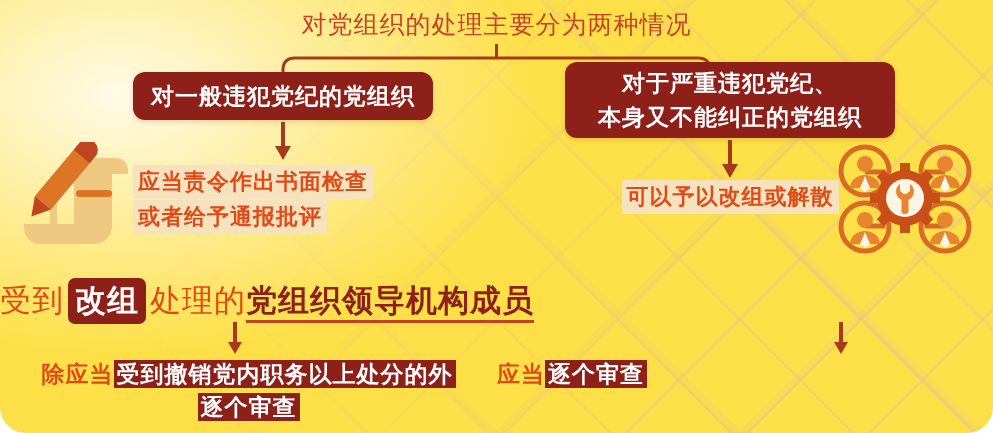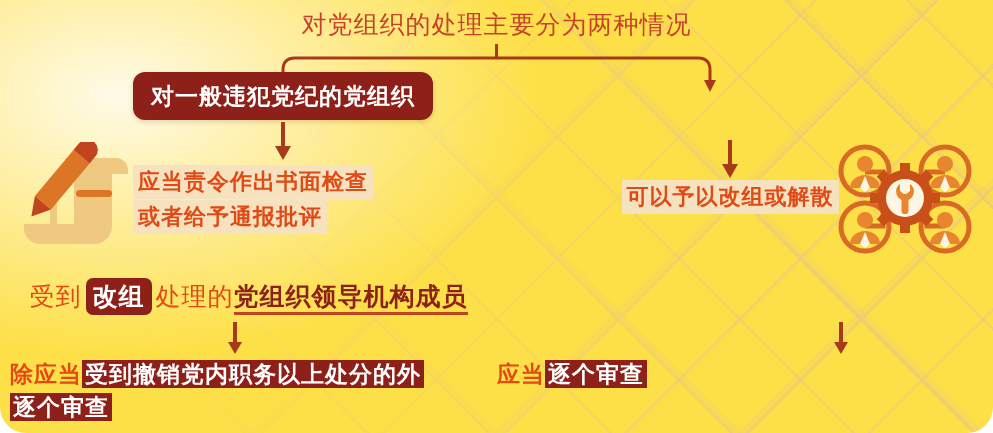--- a/index.html
+++ b/index.html
@@ -43,32 +43,32 @@
 
   
   .hl-line{display:inline-block;background:#f6e2bf;color:#e04a16;
     font-family:"DejaVu Sans","Liberation Sans",sans-serif;
     font-weight:bold;font-size:22px;letter-spacing:1px;padding:1px 5px;}
   #act-left{left:133px;top:165px;width:300px;text-align:left;line-height:32px;}
   #act-right{left:565px;top:180px;width:330px;text-align:center;line-height:32px;}
 
   
   .memrow{font-family:Liberation Sans, sans-serif;
-    font-size:25px;color:#e04a16;white-space:nowrap;letter-spacing:1px;}
+    font-size:31px;color:#e04a16;white-space:nowrap;letter-spacing:1px;}
   #mem-left{left:0;top:278px;width:497px;text-align:center;}
   #mem-right{left:497px;top:278px;width:496px;text-align:center;}
   .badge{display:inline-block;background:#8d2018;color:#fff;font-weight:bold;
     border-radius:7px;padding:2px 7px;margin:0 4px;}
   .uline{color:#8d2018;font-weight:bold;
     border-bottom:3px solid #c0441f;padding-bottom:2px;}
 
   
   .resrow{font-family:"DejaVu Sans","Liberation Sans",sans-serif;
     font-size:23px;color:#e04a16;font-weight:bold;letter-spacing:1px;}
-  #res-left{left:10px;top:358px;width:497px;line-height:33px;}
+  #res-left{left:0;top:358px;width:497px;text-align:center;line-height:33px;}
   #res-right{left:497px;top:358px;width:496px;line-height:33px;}
   .inv{background:#8d2018;color:#ffffff;padding:1px 3px;}
 
   
   #icon-doc{left:14px;top:142px;width:126px;height:112px;}
   #icon-org{left:832px;top:140px;width:146px;height:116px;}
 </style>
 </head>
 <body>
 
@@ -83,20 +83,24 @@
     <path d="M496.5 0 L496.5 14" stroke="#a83a1c" stroke-width="3" fill="none"></path>
     <path d="M283 36 L283 26 Q283 14 295 14 L698 14 Q710 14 710 26 L710 36" stroke="#a83a1c" stroke-width="3" fill="none" stroke-linecap="round"></path>
     <polygon points="283,48 277,36 289,36" fill="#a83a1c"></polygon>
     <polygon points="710,48 704,36 716,36" fill="#a83a1c"></polygon>
   </svg>
 
   <div class="lyr mainbox" id="box-left">
     <span>对一般违犯党纪的党组织</span>
   </div>
 
+  <div class="lyr mainbox" id="box-right">
+    <span>对于严重违犯党纪、</span>
+    <span>本身又不能纠正的党组织</span>
+  </div>
 
   <svg class="lyr" style="left:265px;top:122px;width:36px;height:40px" viewBox="0 0 36 40">
     <path d="M18 0 L18 24" stroke="#a83a1c" stroke-width="4" fill="none"></path>
     <polygon points="18,38 10,24 26,24" fill="#a83a1c"></polygon>
   </svg>
   <svg class="lyr" style="left:712px;top:140px;width:36px;height:40px" viewBox="0 0 36 40">
     <path d="M18 0 L18 24" stroke="#a83a1c" stroke-width="4" fill="none"></path>
     <polygon points="18,38 10,24 26,24" fill="#a83a1c"></polygon>
   </svg>
 

